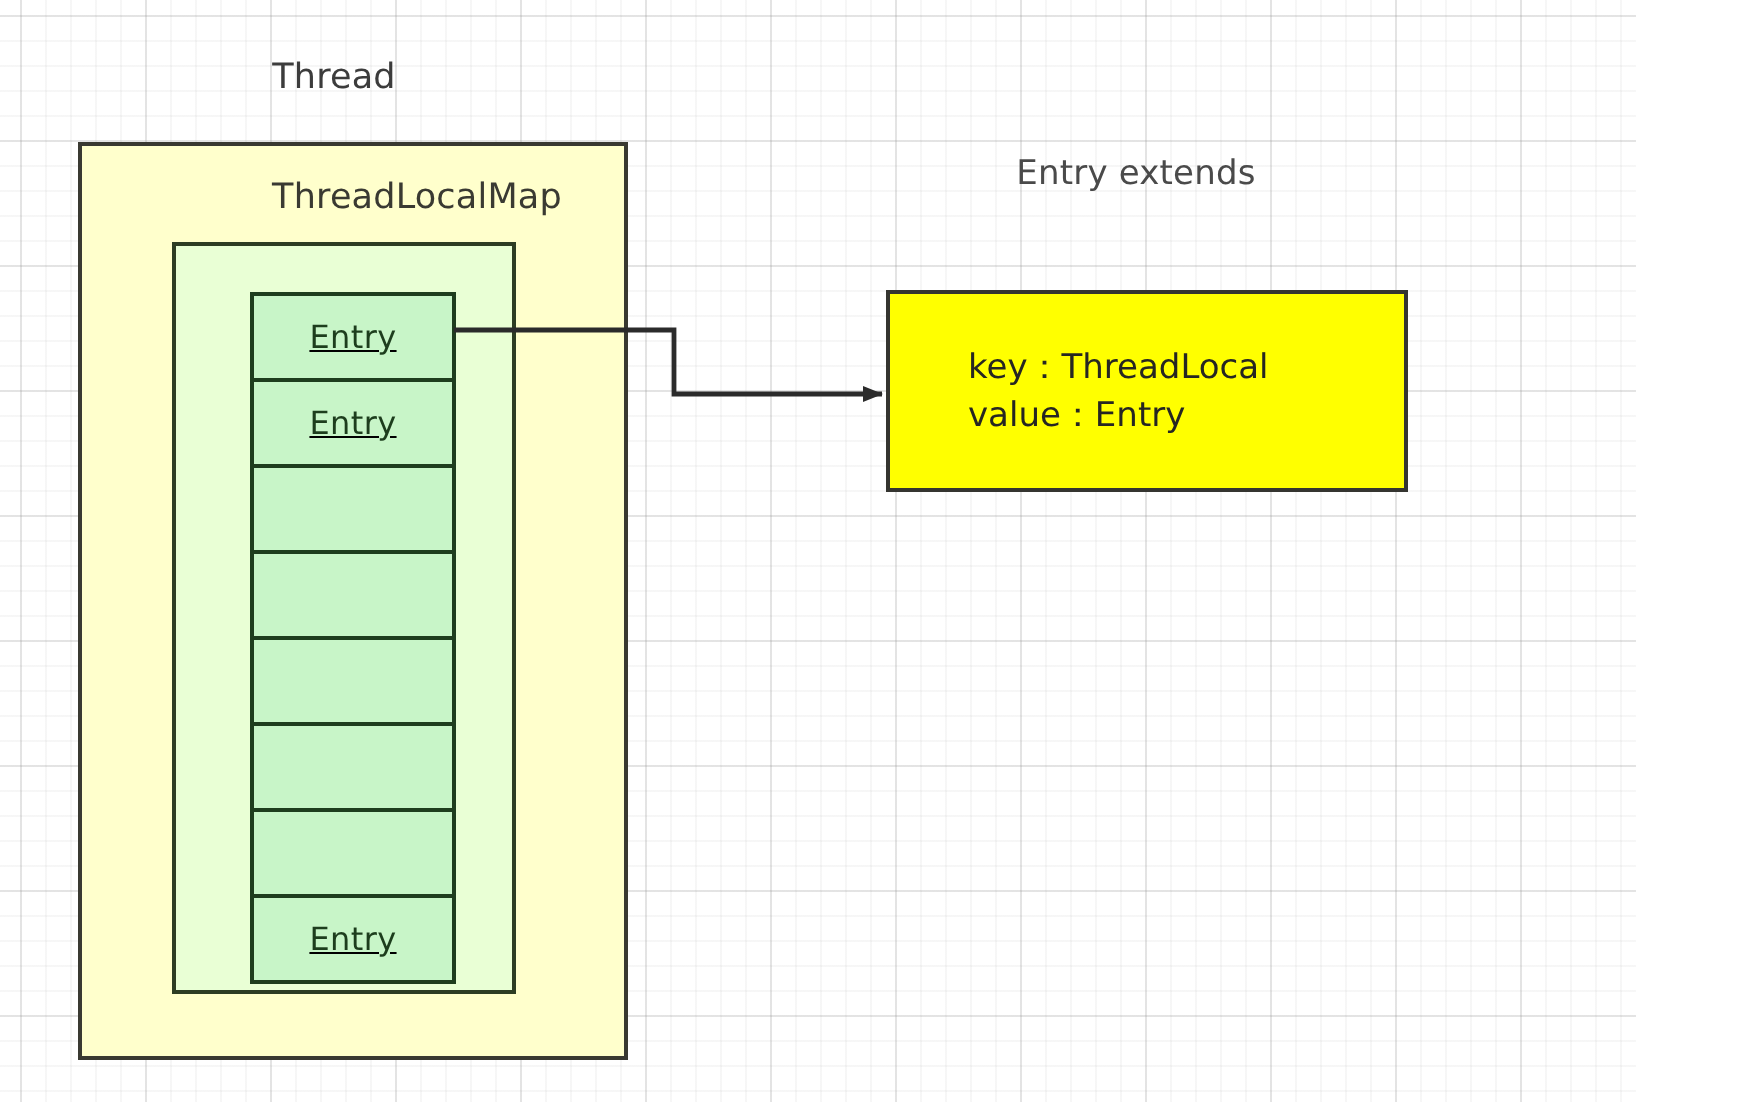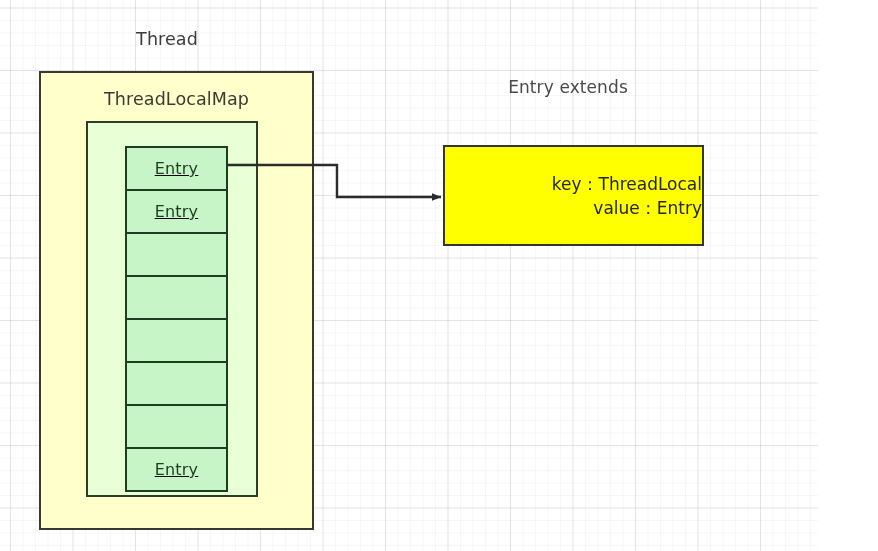--- a/index.html
+++ b/index.html
@@ -35,20 +35,21 @@
   }
   #thread-label {
     left: 0; top: 28px; width: 334px;
     font-size: 17.5px;
     color: #3c3c3c;
   }
   #tlm-label {
     left: 39px; top: 88px; width: 275px;
     font-size: 17.5px;
     color: #3a3a32;
+    padding-left: 32px;
   }
   #entry-extends-label {
     left: 383px; top: 75px; width: 370px;
     font-size: 17px;
     line-height: 24px;
     color: #4a4a4a;
   }
 
   
   #thread-box {
@@ -99,22 +100,23 @@
   
   #entry-detail-box {
     position: absolute;
     left: 443px; top: 145px;
     width: 261px; height: 101px;
     background: #ffff00;
     border: 2px solid #353530;
     box-sizing: border-box;
     display: flex;
     flex-direction: column;
-    align-items: flex-end;
+    align-items: flex-start;
     justify-content: center;
+    padding-left: 39px;
   }
   #entry-detail-box .kv {
     color: #262622;
     font-size: 17px;
     line-height: 24px;
     white-space: pre;
     text-align: center;
   }
 
   

